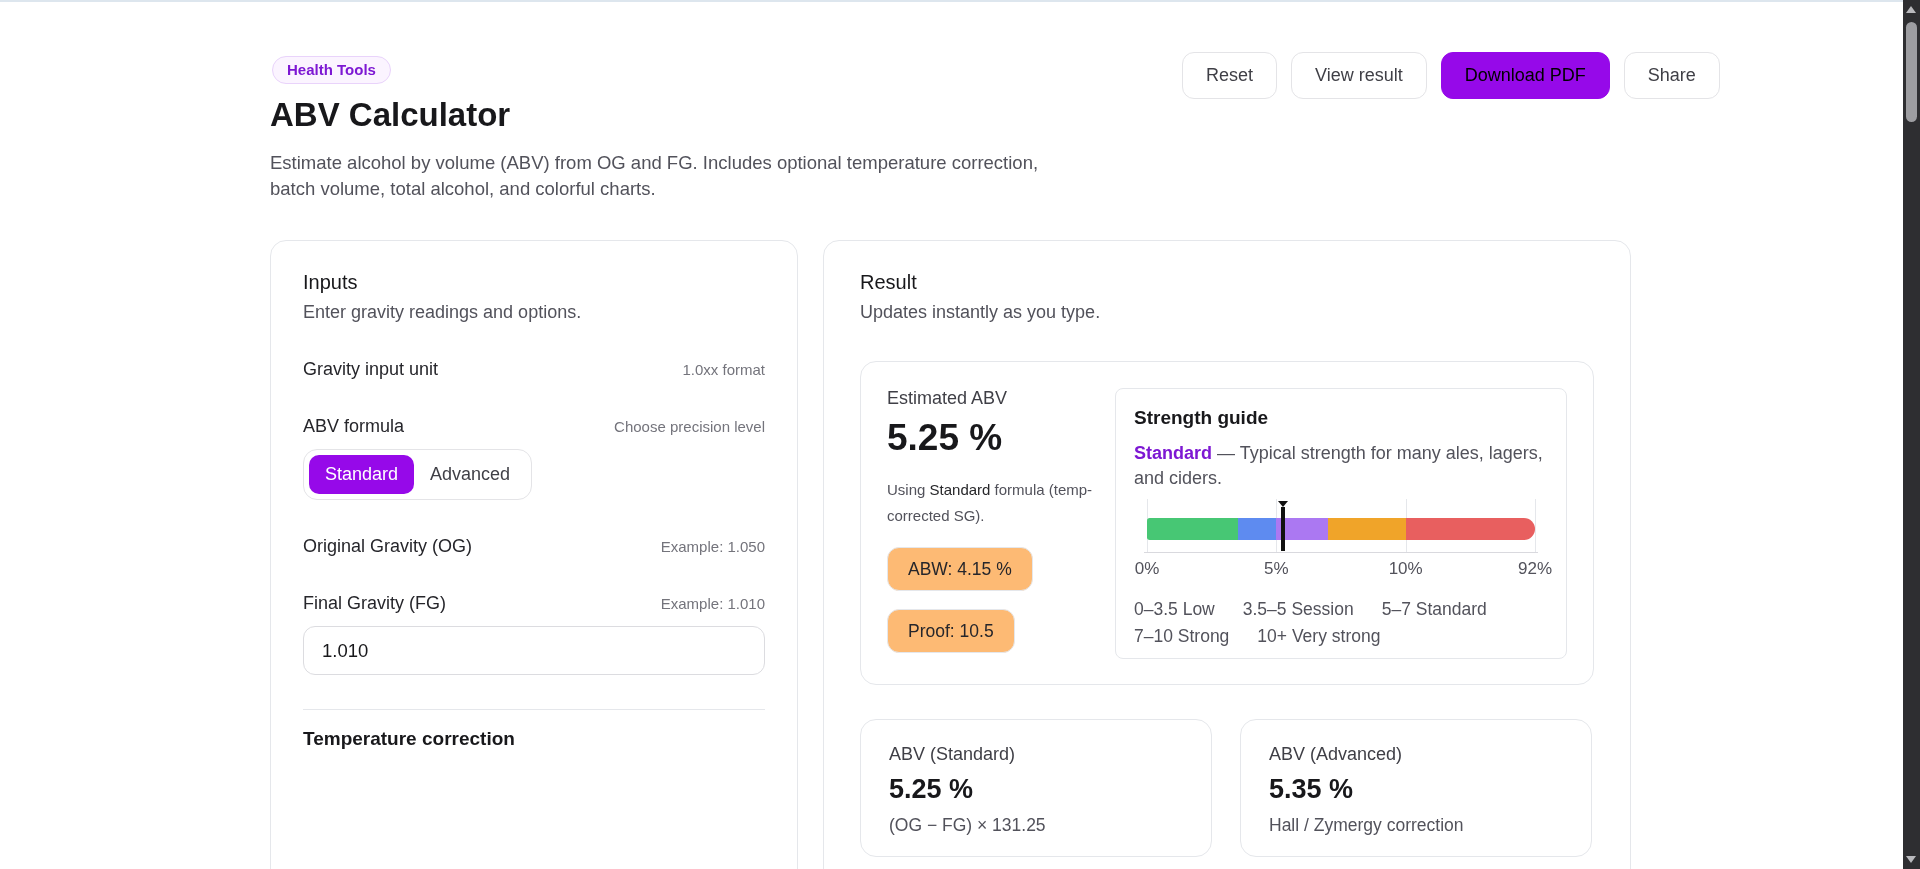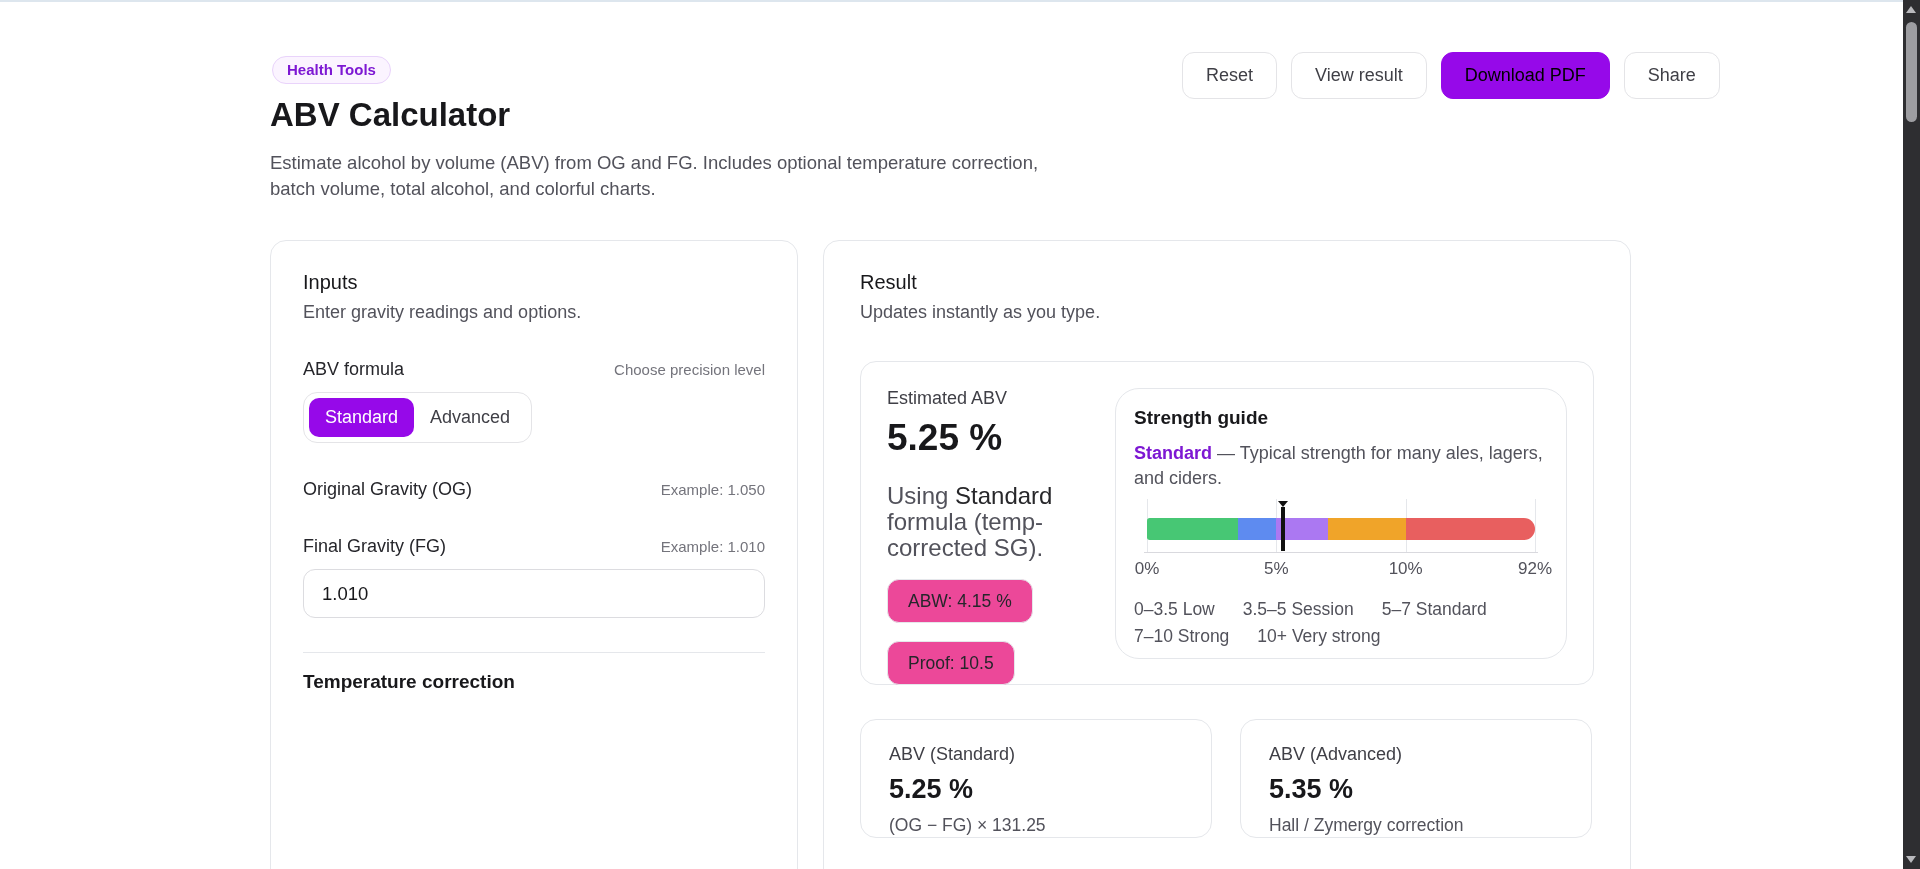--- a/index.html
+++ b/index.html
@@ -57,45 +57,45 @@
   .next-section{margin:18px 0 0;font-size:19px;font-weight:700;color:var(--text-dark);}
 
   
   .result-box{
     margin-top:38px;height:324px;border:1px solid var(--border);border-radius:16px;
     display:flex;padding:26px;
   }
   .est-col{padding-top:0;}
   .est-label{font-size:18px;color:#3f3f46;}
   .est-value{margin-top:8px;font-size:37px;font-weight:700;color:var(--text-dark);}
-  .est-note{margin:24px 0 0;width:225px;font-size:24px;line-height:26px;color:var(--text-body);}
+  .est-note{margin:18px 0 0;width:225px;font-size:15px;line-height:26px;color:var(--text-body);}
   .est-note .strong{color:#27272a;}
   .badge-pill{
     width:fit-content;margin-top:18px;padding:0 20px;height:44px;line-height:42px;
-    border:1px solid var(--border);border-radius:12px;background:#ec4899;
+    border:1px solid var(--border);border-radius:12px;background:#fdba74;
     font-size:17.5px;color:var(--text-label);text-align:right;
   }
 
-  .strength-box{margin-left:auto;width:452px;height:271px;border:1px solid var(--border);border-radius:24px;padding:18px;}
+  .strength-box{margin-left:auto;width:452px;height:271px;border:1px solid var(--border);border-radius:8px;padding:18px;}
   .sg-title{margin:0;font-size:19px;font-weight:700;color:var(--text-dark);}
   .sg-desc{margin:12px 0 0;font-size:18px;line-height:25px;color:var(--text-body);}
   .sg-cat{color:var(--accent-text);font-weight:700;}
   .sg-chart{position:relative;height:88px;margin:8px 13px 0;}
   .gridline{position:absolute;top:0;height:53px;width:1px;background:var(--border);}
   .baseline{position:absolute;left:-3px;right:-3px;top:53px;height:1px;background:#d9d9de;}
   .strength-bar{position:absolute;left:0;right:0;top:19px;height:22px;display:flex;border-radius:3px 12px 12px 3px;overflow:hidden;}
   .strength-bar .seg{height:100%;}
   .marker{position:absolute;top:2px;transform:translateX(-50%);display:flex;flex-direction:column;align-items:center;}
   .marker-tri{width:0;height:0;border-left:5px solid transparent;border-right:5px solid transparent;border-top:6px solid #111;}
   .marker-line{width:4px;height:44px;background:#111;}
   .tick{position:absolute;top:60px;transform:translateX(-50%);font-size:17px;color:var(--text-body);white-space:nowrap;}
   .sg-legend{margin:10px 0 0;display:flex;flex-wrap:wrap;column-gap:28px;row-gap:2px;font-size:17.5px;line-height:25px;color:var(--text-body);}
 
   .breakdown-row{margin-top:34px;display:flex;gap:28px;}
-  .mini-card{width:352px;height:119px;border:1px solid var(--border);border-radius:16px;padding:24px 28px;}
+  .mini-card{width:352px;height:138px;border:1px solid var(--border);border-radius:16px;padding:24px 28px;}
   .mini-label{font-size:18px;color:#3f3f46;}
   .mini-value{margin-top:9px;font-size:27px;font-weight:700;color:var(--text-dark);}
   .mini-note{margin-top:10px;font-size:17.5px;color:var(--text-body);}
 
   
   .scrollbar{position:absolute;right:0;top:0;width:17px;height:869px;background:#2e2e31;}
   .sb-arrow{position:absolute;left:3px;width:0;height:0;border-left:5.5px solid transparent;border-right:5.5px solid transparent;}
   .sb-arrow.up{top:6px;border-bottom:7px solid #b9b9bd;}
   .sb-arrow.down{bottom:6px;border-top:7px solid #b9b9bd;}
   .sb-thumb{position:absolute;left:3px;top:22px;width:11px;height:100px;border-radius:6px;background:#9d9da1;}
@@ -113,20 +113,24 @@
   <button type="button" class="btn">Reset</button>
   <button type="button" class="btn">View result</button>
   <button type="button" class="btn primary">Download PDF</button>
   <button type="button" class="btn">Share</button>
 </div>
 
 <section class="card inputs-card">
   <h2 class="card-title">Inputs</h2>
   <p class="card-sub">Enter gravity readings and options.</p>
 
+  <div class="field-head">
+    <span class="flabel">Gravity input unit</span>
+    <span class="fhint">1.0xx format</span>
+  </div>
 
   <div class="field-head">
     <span class="flabel">ABV formula</span>
     <span class="fhint">Choose precision level</span>
   </div>
   <div class="toggle">
     <div class="opt selected">Standard</div>
     <div class="opt">Advanced</div>
   </div>
 

